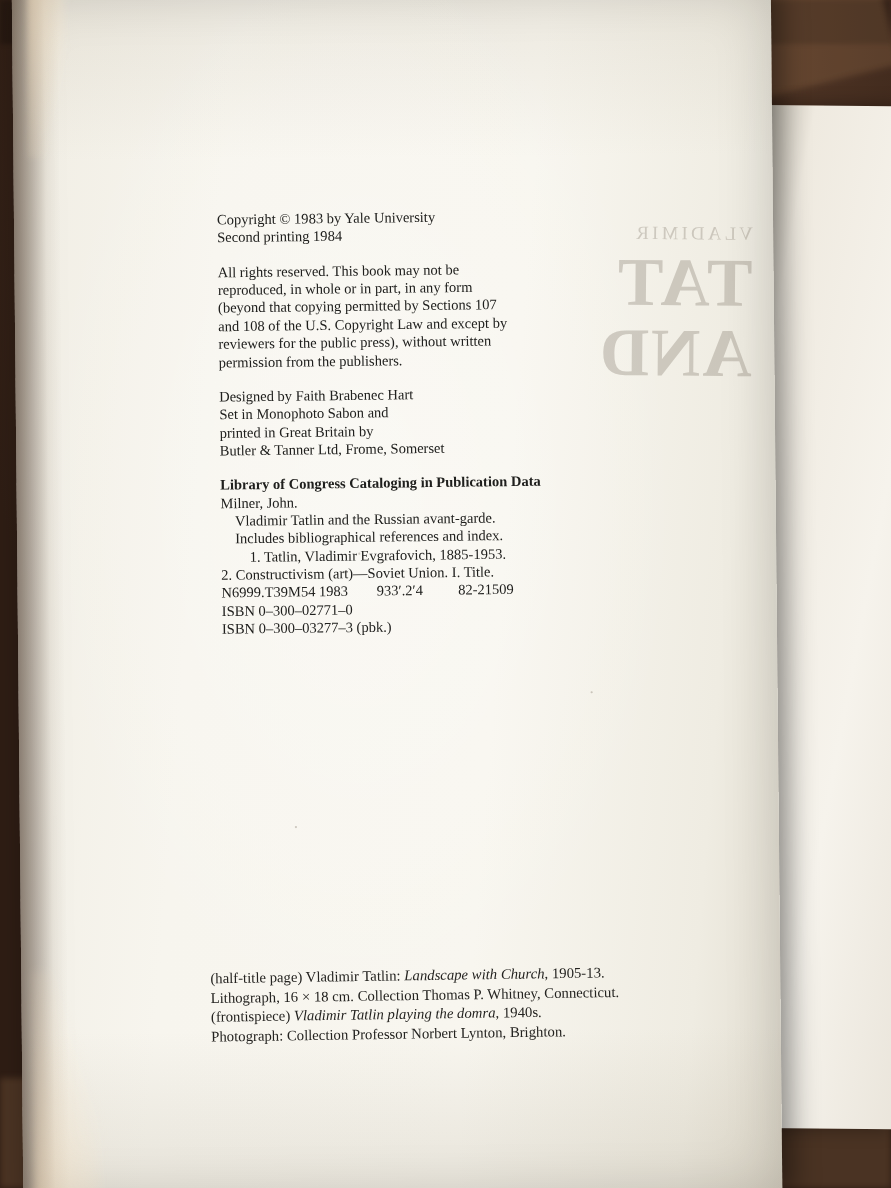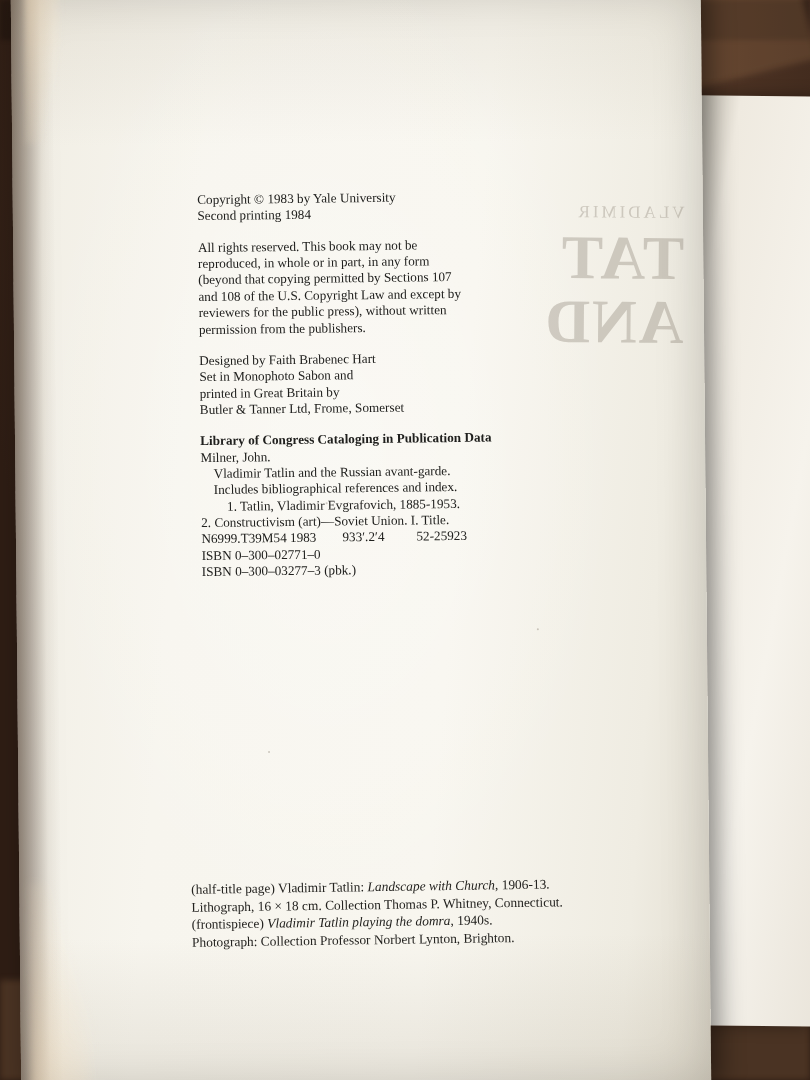--- a/index.html
+++ b/index.html
@@ -205,30 +205,30 @@
       </div>
 
       <div>
         <p class="lc-heading">Library of Congress Cataloging in Publication Data</p>
         <p>Milner, John.</p>
         <p class="indent-1 blk-tight">Vladimir Tatlin and the Russian avant-garde.</p>
         <p class="indent-1">Includes bibliographical references and index.</p>
         <p class="indent-2">1. Tatlin, Vladimir Evgrafovich, 1885-1953.</p>
         <p>2. Constructivism (art)—Soviet Union. I. Title.</p>
         <p>
-          <span>N6999.T39M54 1983</span><span style="display:inline-block;width:26px;"></span><span>933′.2′4</span><span style="display:inline-block;width:32px;"></span><span>52-25923</span>
+          <span>N6999.T39M54 1983</span><span style="display:inline-block;width:26px;"></span><span>933′.2′4</span><span style="display:inline-block;width:32px;"></span><span>82-21509</span>
         </p>
         <p>ISBN 0–300–02771–0</p>
         <p>ISBN 0–300–03277–3 (pbk.)</p>
       </div>
 
     </div>
 
     <div id="captions">
-      <p><span>(half-title page) Vladimir Tatlin: </span><span class="it">Landscape with Church</span><span>, 1906-13.</span></p>
+      <p><span>(half-title page) Vladimir Tatlin: </span><span class="it">Landscape with Church</span><span>, 1905-13.</span></p>
       <p>Lithograph, 16 × 18 cm. Collection Thomas P. Whitney, Connecticut.</p>
 
       <p class="cap-gap"><span>(frontispiece) </span><span class="it">Vladimir Tatlin playing the domra</span><span>, 1940s.</span></p>
       <p>Photograph: Collection Professor Norbert Lynton, Brighton.</p>
     </div>
 
   </div>
 </div>
 
 </body></html>

